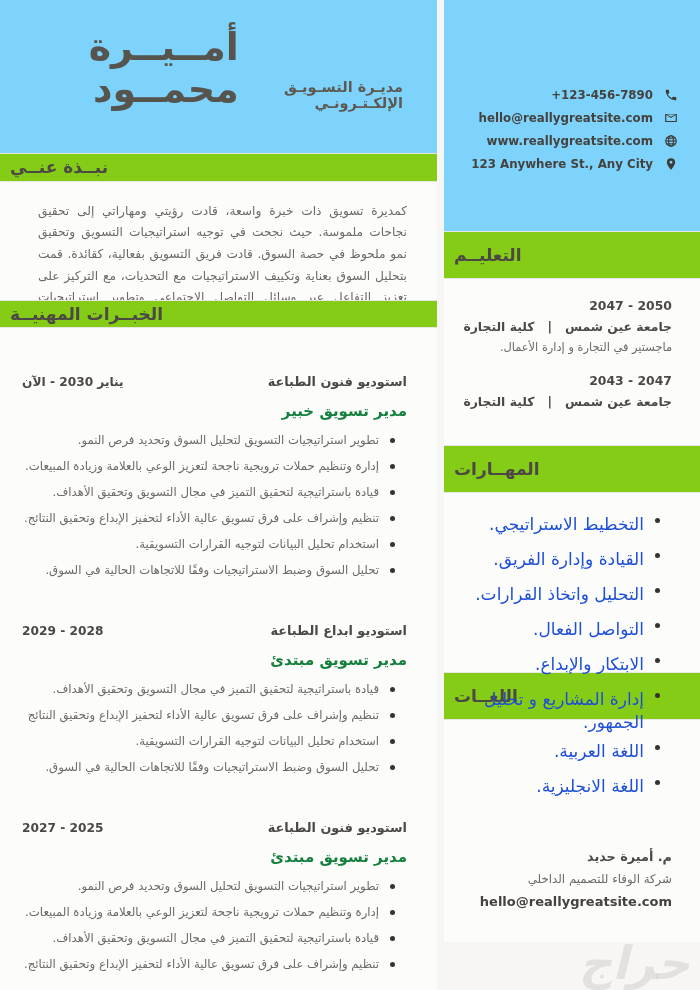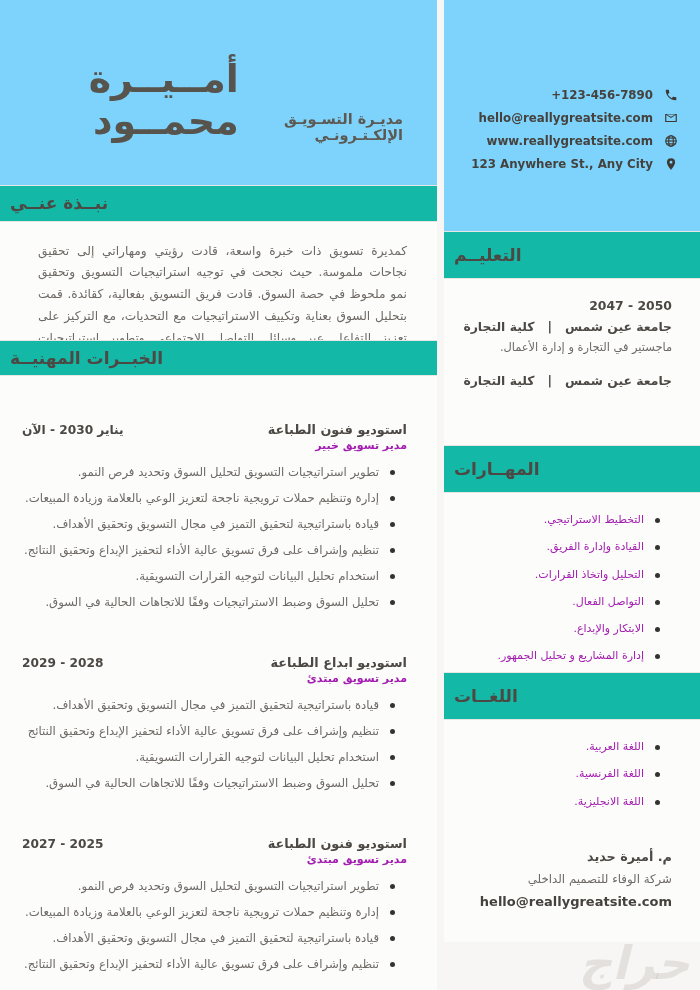--- a/index.html
+++ b/index.html
@@ -17,55 +17,55 @@
   .person-name{font-size:38px; font-weight:bold; color:#57534d; line-height:1.1; direction:rtl;}
   .person-title{font-size:14.5px; font-weight:bold; color:#5d5953; margin-top:12px; direction:rtl;}
 
   .side-top{padding:88px 22px 0 0;}
   .contact-row{display:flex; justify-content:flex-end; align-items:center; gap:11px;
                margin-bottom:9px; font-size:11.8px; font-weight:bold; color:#45423e;}
   .contact-row .txt{white-space:nowrap;}
   .cicon{width:14px; height:14px; flex:0 0 auto; color:#3d3a36; display:block;}
 
   
-  .sec-head{height:48px; box-sizing:border-box; background:#14b8a6;
+  .sec-head{height:48px; box-sizing:border-box; background:#84cc16;
             border-top:1px solid #e8e6e3; border-bottom:1px solid #e8e6e3;
             display:flex; align-items:center; justify-content:flex-end;
             padding-left:10px; font-size:17px; font-weight:bold; color:#4c4944; direction:rtl;}
   .col-main .sec-head{padding-right:30px;}
   .col-side .sec-head{padding-right:28px;}
 
   .body-band{background:#fcfcfb; box-sizing:border-box;}
 
   .about-body{height:118px; padding:19px 30px 0 38px; font-size:12.2px; line-height:1.78;
               color:#6d6964; text-align:justify; direction:rtl;}
 
   .exp-body{flex:1; padding:19px 30px 0 22px; direction:rtl;}
   .job{margin-bottom:17px;}
   .job-top{display:flex; justify-content:space-between; align-items:baseline;}
   .job-company{font-weight:bold; font-size:12.8px; color:#4c4944;margin-top:27px;}
   .job-date{font-weight:bold; font-size:12.2px; color:#4c4944;}
-  .job-role{font-weight:bold; font-size:11px; color:#a21caf; margin-top:2px;}
+  .job-role{font-weight:bold; font-size:15px; color:#15803d; margin-top:13px;}
   ul.blist{list-style:none; margin:12px 0 0; padding:0 12px 0 0;}
   ul.blist li{position:relative; padding-right:16px; margin-bottom:9px;
               font-size:11.7px; color:#6d6964; line-height:1.45; text-align:right;}
   ul.blist li::before{content:""; position:absolute; right:0; top:6px;
               width:5px; height:5px; border-radius:50%; background:#35332f;}
 
   .edu-body{height:166px; padding:19px 28px 0 14px; direction:rtl; text-align:right;}
   .edu-entry{margin-bottom:19px;}
   .edu-date{font-weight:bold; font-size:12.4px; color:#4c4944; margin-bottom:6px;}
   .edu-school{font-weight:bold; font-size:12.4px; color:#4c4944; margin-bottom:6px;}
   .edu-desc{font-size:11.4px; color:#6d6964;}
 
   .skills-body{height:179px; padding:20px 28px 0 10px; direction:rtl;}
   .langs-body{height:106px; padding:20px 28px 0 10px; direction:rtl;}
   .side-list{list-style:none; margin:0; padding:0 12px 0 0;}
   .side-list li{position:relative; padding-right:16px; margin-bottom:13px;
-                font-size:11px; color:#a21caf; text-align:right; line-height:1.3;}
+                font-size:17px; color:#1d4ed8; text-align:right; line-height:1.3;}
   .side-list li::before{content:""; position:absolute; right:0; top:5px;
                 width:5px; height:5px; border-radius:50%; background:#35332f;}
 
   .refs-body{height:116px; padding:23px 28px 0 10px; direction:rtl; text-align:right;}
   .ref-name{font-weight:bold; font-size:12.8px; color:#4c4944; margin-bottom:8px;}
   .ref-company{font-size:11.8px; color:#6d6964; margin-bottom:8px;}
   .ref-email{font-weight:bold; font-size:13px; color:#45423e; direction:ltr;}
 
   .watermark{position:absolute; right:6px; bottom:0px; font-size:46px; font-weight:bold;
              color:rgba(176,170,162,0.28); transform:skewX(-14deg);
@@ -170,41 +170,41 @@
     </div>
 
     <div class="sec-head">التعليــم</div>
     <div class="body-band edu-body">
       <div class="edu-entry">
         <div class="edu-date">2050 - 2047</div>
         <div class="edu-school">جامعة عين شمس&nbsp;&nbsp;&nbsp;|&nbsp;&nbsp;&nbsp;كلية التجارة</div>
         <div class="edu-desc">ماجستير في التجارة و إدارة الأعمال.</div>
       </div>
       <div class="edu-entry">
+        <div class="edu-date">2047 - 2043</div>
         <div class="edu-school">جامعة عين شمس&nbsp;&nbsp;&nbsp;|&nbsp;&nbsp;&nbsp;كلية التجارة</div>
       </div>
     </div>
 
     <div class="sec-head">المهــارات</div>
     <div class="body-band skills-body">
       <ul class="side-list">
         <li>التخطيط الاستراتيجي.</li>
         <li>القيادة وإدارة الفريق.</li>
         <li>التحليل واتخاذ القرارات.</li>
         <li>التواصل الفعال.</li>
         <li>الابتكار والإبداع.</li>
         <li>إدارة المشاريع و تحليل الجمهور.</li>
       </ul>
     </div>
 
     <div class="sec-head">اللغــات</div>
     <div class="body-band langs-body">
       <ul class="side-list">
         <li>اللغة العربية.</li>
-        <li>اللغة الفرنسية.</li>
         <li>اللغة الانجليزية.</li>
       </ul>
     </div>
 
     <div class="body-band refs-body">
       <div class="ref-name">م. أميرة حديد</div>
       <div class="ref-company">شركة الوفاء للتصميم الداخلي</div>
       <div class="ref-email">hello@reallygreatsite.com</div>
     </div>
 

